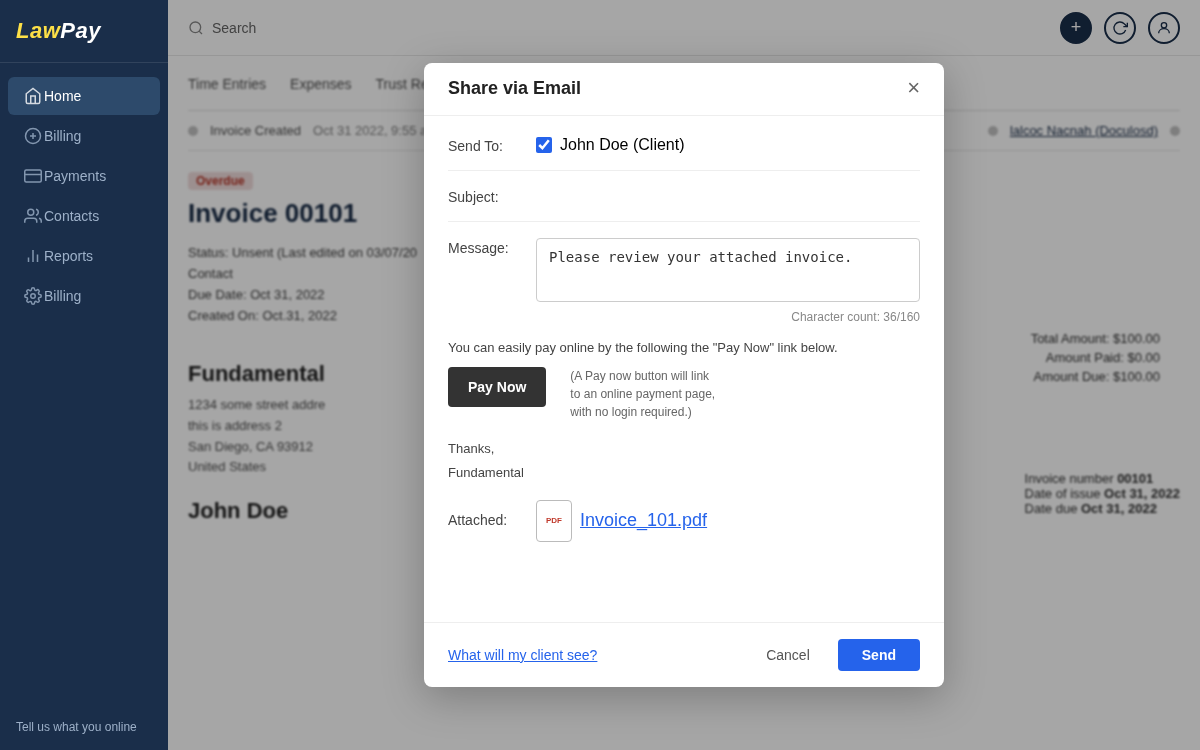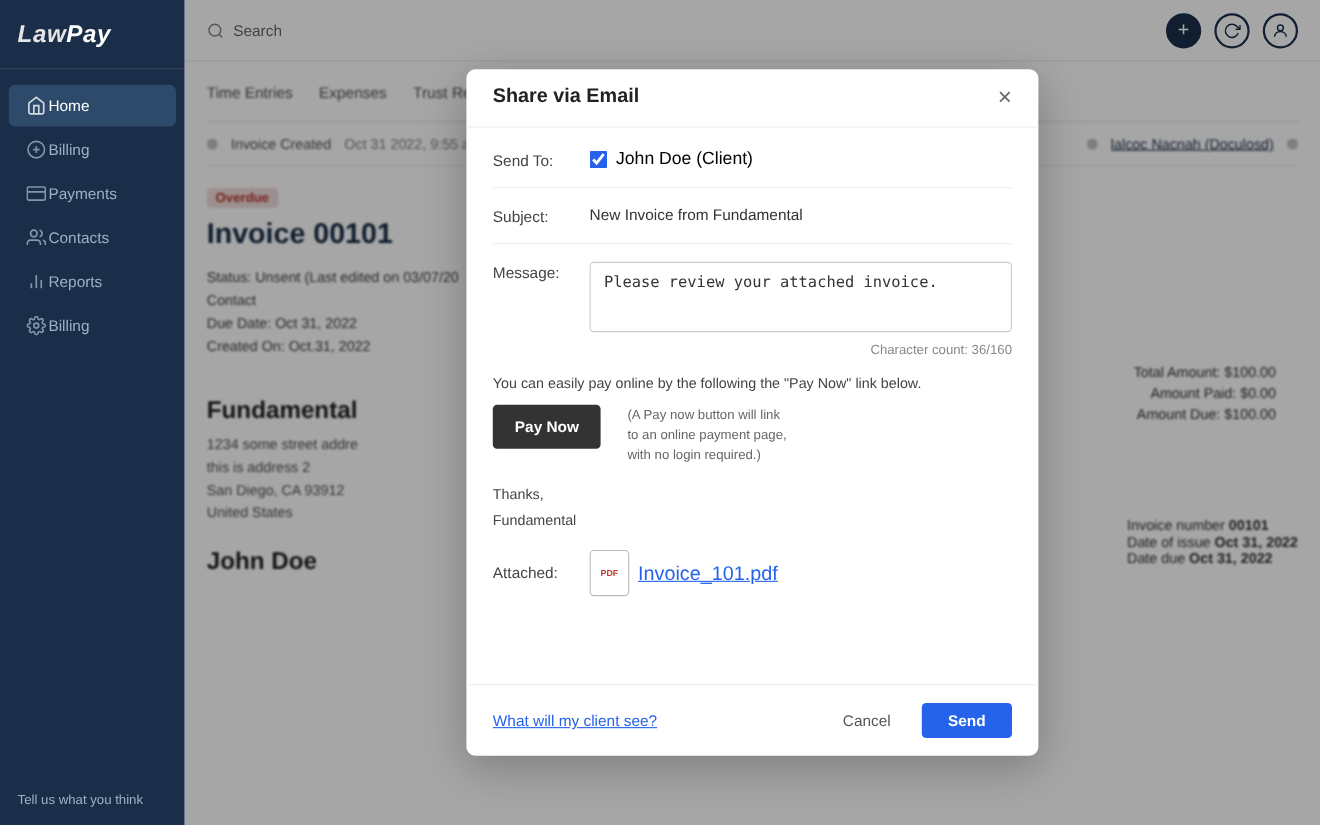--- a/index.html
+++ b/index.html
@@ -18,21 +18,21 @@
       padding: 18px 16px;
       border-bottom: 1px solid rgba(255,255,255,0.1);
     }
     .logo-text {
       color: #fff;
       font-size: 22px;
       font-weight: 700;
       letter-spacing: 0.5px;
       font-style: italic;
     }
-    .logo-law { color: #e5e5e5; }
+    .logo-law { color: #fde047; }
     .logo-pay { color: #fff; }
     .sidebar-nav {
       flex: 1;
       padding: 12px 0;
     }
     .nav-item {
       display: flex;
       align-items: center;
       gap: 2px;
       padding: 10px 16px;
@@ -414,21 +414,21 @@
     </div>
     <div class="nav-item">
       <svg class="nav-icon" viewBox="0 0 24 24" fill="none" stroke="currentColor" stroke-width="2">
           <circle cx="12" cy="12" r="3"></circle>
           <path d="M19.4 15a1.65 1.65 0 00.33 1.82l.06.06a2 2 0 010 2.83 2 2 0 01-2.83 0l-.06-.06a1.65 1.65 0 00-1.82-.33 1.65 1.65 0 00-1 1.51V21a2 2 0 01-4 0v-.09A1.65 1.65 0 009 19.4a1.65 1.65 0 00-1.82.33l-.06.06a2 2 0 01-2.83-2.83l.06-.06A1.65 1.65 0 004.68 15a1.65 1.65 0 00-1.51-1H3a2 2 0 010-4h.09A1.65 1.65 0 004.6 9a1.65 1.65 0 00-.33-1.82l-.06-.06a2 2 0 012.83-2.83l.06.06A1.65 1.65 0 009 4.68a1.65 1.65 0 001-1.51V3a2 2 0 014 0v.09a1.65 1.65 0 001 1.51 1.65 1.65 0 001.82-.33l.06-.06a2 2 0 012.83 2.83l-.06.06A1.65 1.65 0 0019.4 9a1.65 1.65 0 001.51 1H21a2 2 0 010 4h-.09a1.65 1.65 0 00-1.51 1z"></path>
         </svg>
       <span>Billing</span>
     </div>
   </nav>
   <div class="sidebar-footer">
-    <span>Tell us what you think</span>
+    <span>Tell us what you online</span>
   </div>
 </div>
 
 <div class="main">
 
   <div class="header">
     <div class="search-bar">
       <svg width="16" height="16" viewBox="0 0 24 24" fill="none" stroke="#888" stroke-width="2">
           <circle cx="11" cy="11" r="8"></circle>
           <line x1="21" y1="21" x2="16.65" y2="16.65"></line>
@@ -528,21 +528,20 @@
           <div class="checkbox-wrap">
             <input type="checkbox" checked="" style="">
             <span>John Doe (Client)</span>
           </div>
         </div>
 
         <hr class="divider">
 
         <div class="field-row">
           <span class="field-label">Subject:</span>
-          <span class="field-value">New Invoice from Fundamental</span>
         </div>
 
         <hr class="divider">
 
         <div class="field-row" style="align-items:flex-start;">
           <span class="field-label">Message:</span>
           <div style="flex:1;">
             <textarea class="message-box" style="">Please review your attached invoice.</textarea>
             <div class="char-count">Character count: 36/160</div>
           </div>

